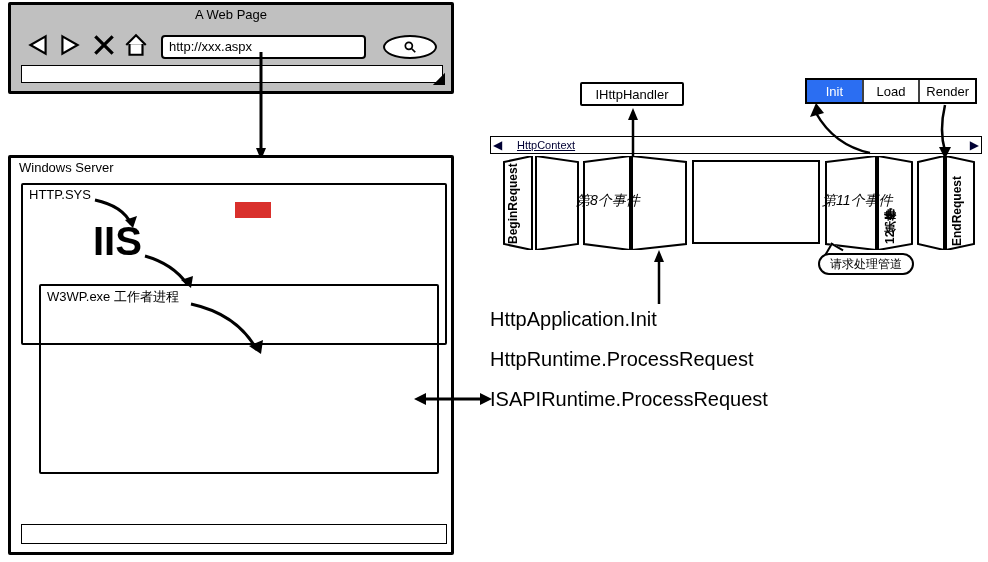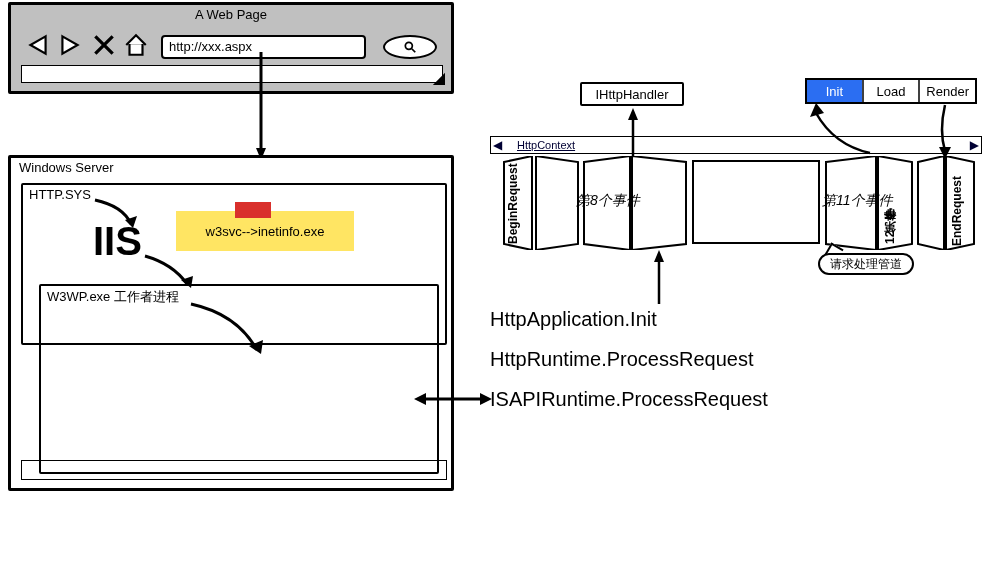--- a/index.html
+++ b/index.html
@@ -34,21 +34,21 @@
     padding: 2px 6px; font-size: 13px;
   }
   .search-oval {
     position: absolute; right: 14px; top: 30px; width: 54px; height: 24px;
     border: 2.5px solid #000; border-radius: 50%/50%;
     background: #fff; display: flex; align-items: center; justify-content: center;
   }
   .grip { position: absolute; right: 6px; bottom: 4px; font-size: 16px; }
 
   
-  .server { left: 8px; top: 155px; width: 446px; height: 336px; background: #fff; }
+  .server { left: 8px; top: 155px; width: 446px; height: 400px; background: #fff; }
   .server-title { position: absolute; left: 8px; top: 2px; font-size: 13px; }
   .httpsys-box { position: absolute; left: 10px; top: 25px; width: 426px; height: 162px; }
   .httpsys-label { position: absolute; left: 6px; top: 2px; font-size: 13px; }
 
   .iis-text { position: absolute; left: 82px; top: 61px; font-size: 40px; font-weight: bold; }
   .note {
     position: absolute; left: 165px; top: 53px; width: 178px; height: 40px;
     background: #ffe563; display: flex; align-items: center; justify-content: center;
     font-size: 13px;
   }
@@ -145,21 +145,20 @@
   <line x1="5" y1="0" x2="5" y2="98" stroke="#000" stroke-width="3"></line>
   <path d="M0 96 L5 108 L10 96 Z" fill="#000"></path>
 </svg>
 
 <div class="abs server border-thick">
   <div class="server-title">Windows Server</div>
   <div class="httpsys-box border-med">
     <div class="httpsys-label">HTTP.SYS</div>
   </div>
   <div class="iis-text">IIS</div>
-  <div class="note">w3svc--&gt;inetinfo.exe</div>
   <div class="note-tab"></div>
 
   <svg class="arrow" style="left:82px; top:40px; width:46px; height:34px;">
     <path d="M2 2 Q30 8 38 26" stroke="#000" stroke-width="3" fill="none"></path>
     <path d="M32 22 L40 30 L44 18 Z" fill="#000"></path>
   </svg>
   <svg class="arrow" style="left:132px; top:96px; width:54px; height:36px;">
     <path d="M2 2 Q30 10 44 30" stroke="#000" stroke-width="3" fill="none"></path>
     <path d="M38 26 L48 34 L50 22 Z" fill="#000"></path>
   </svg>

